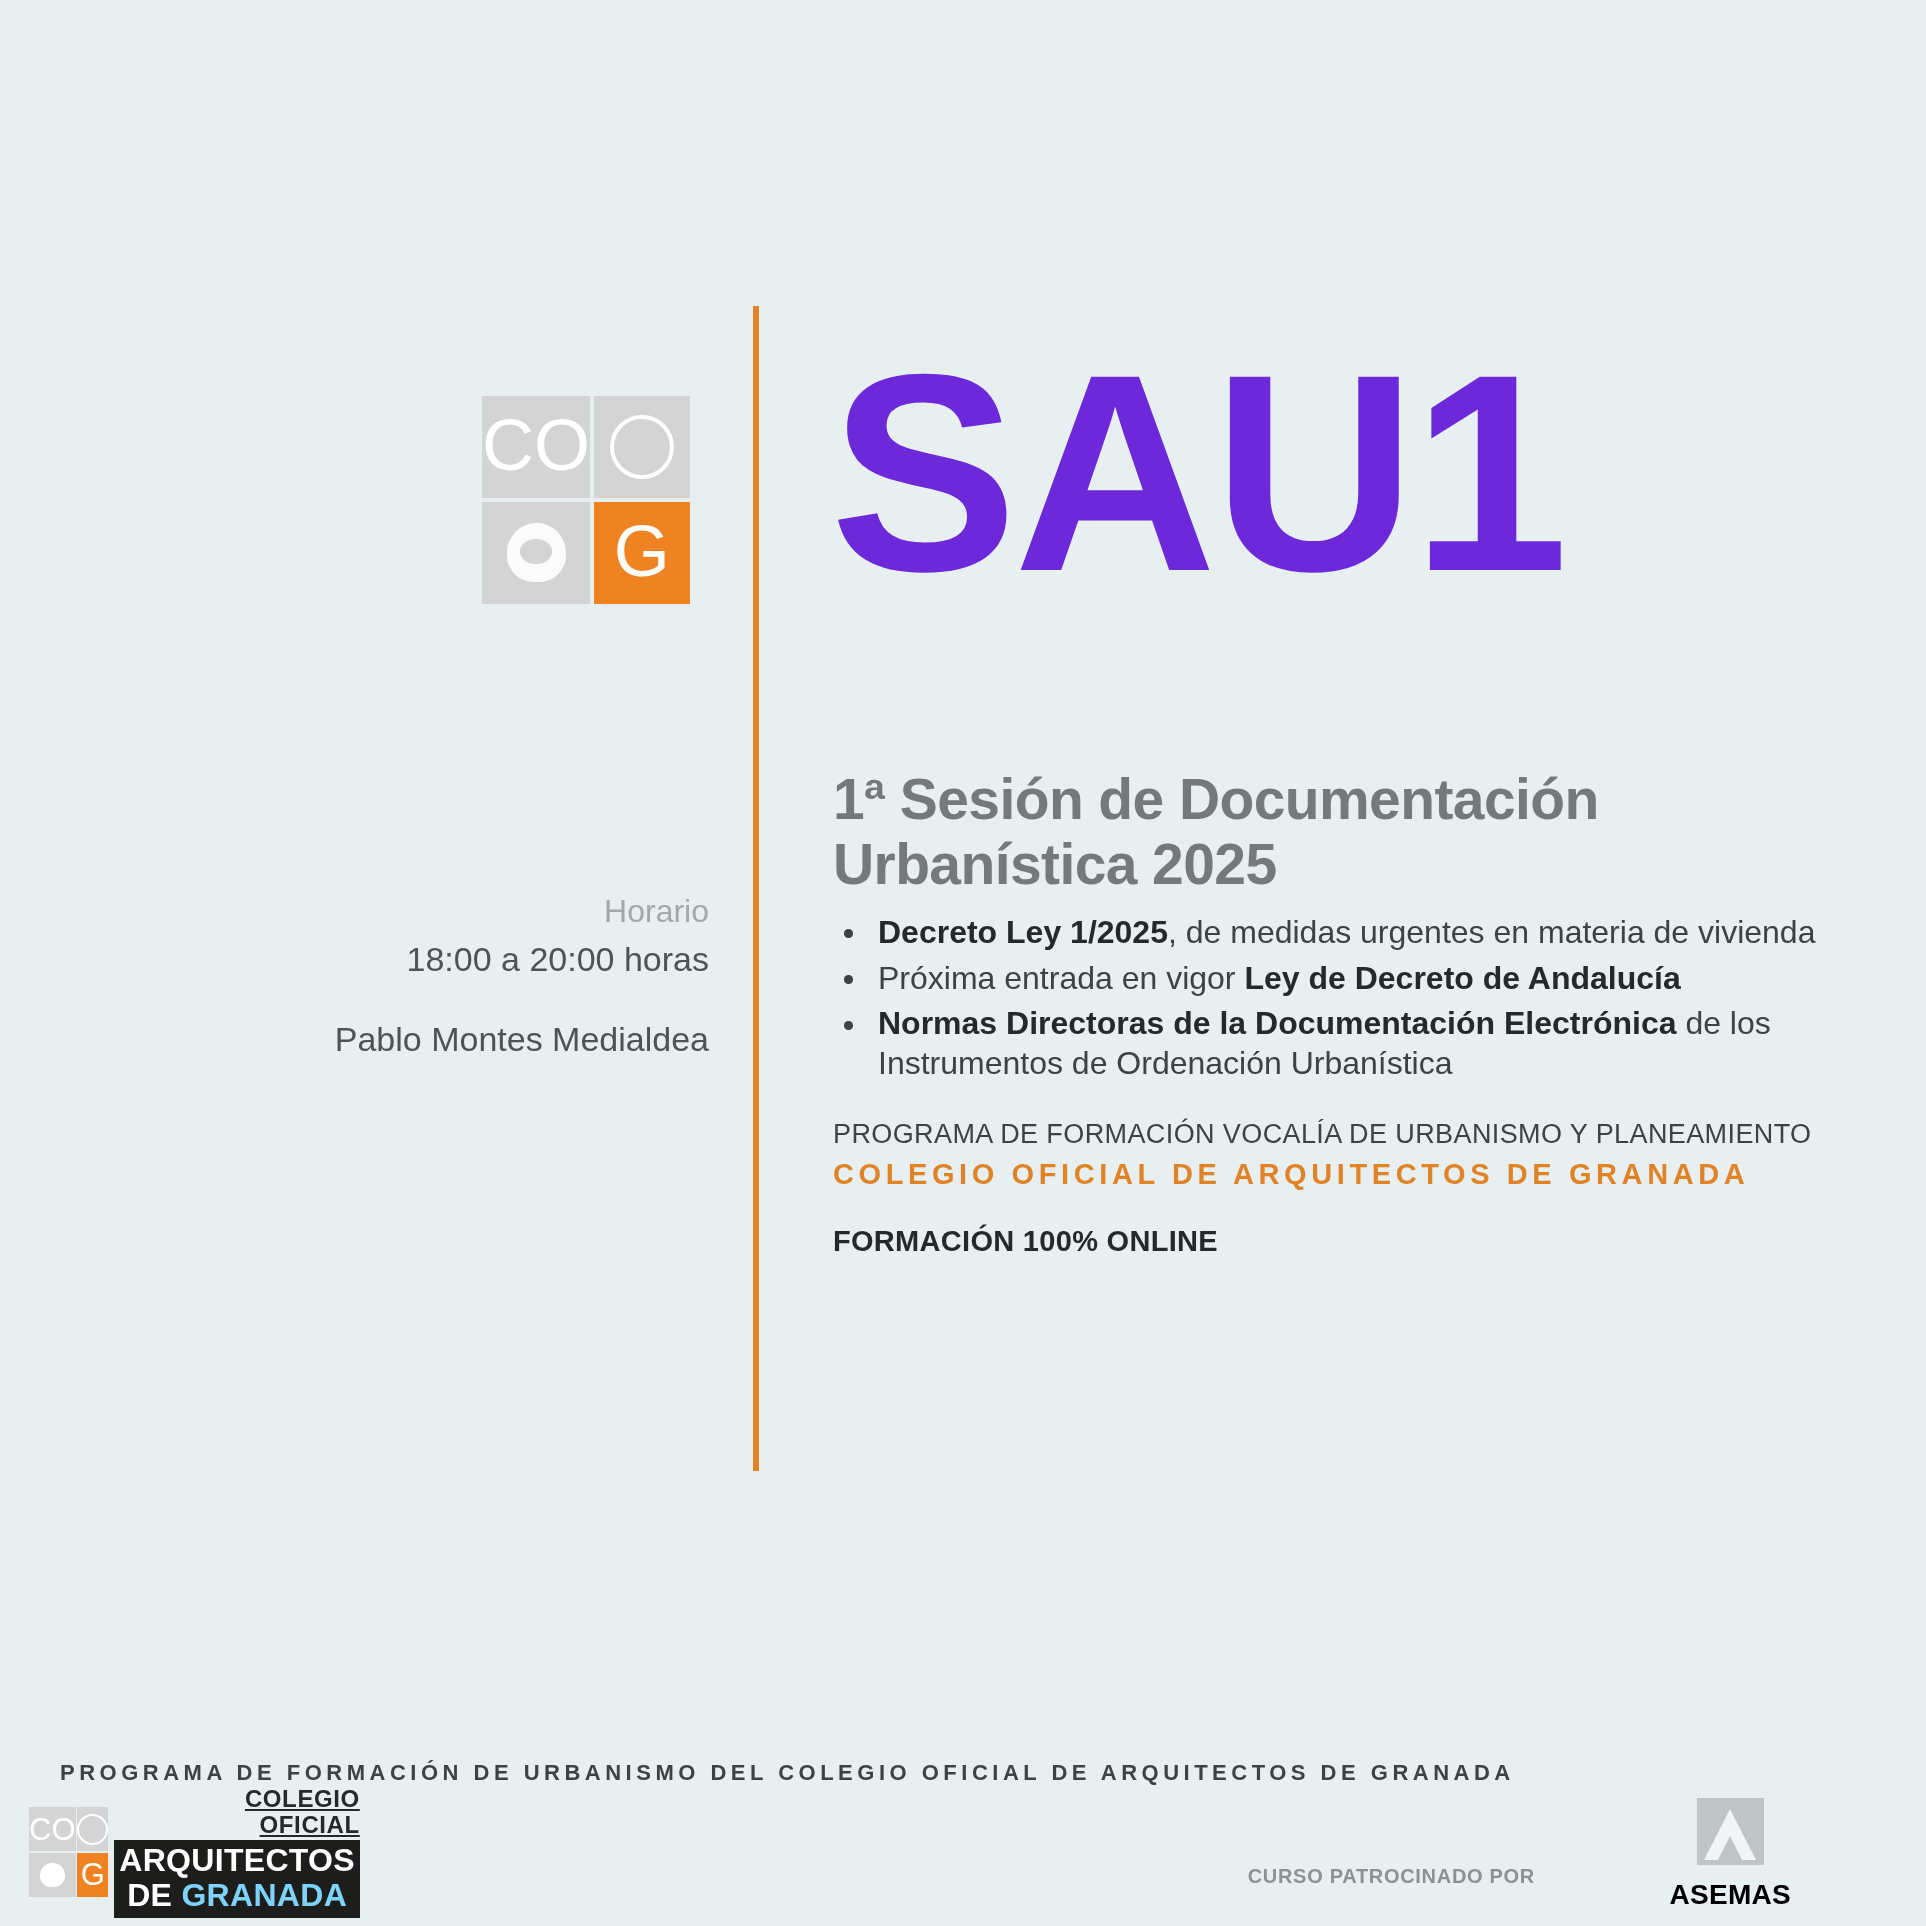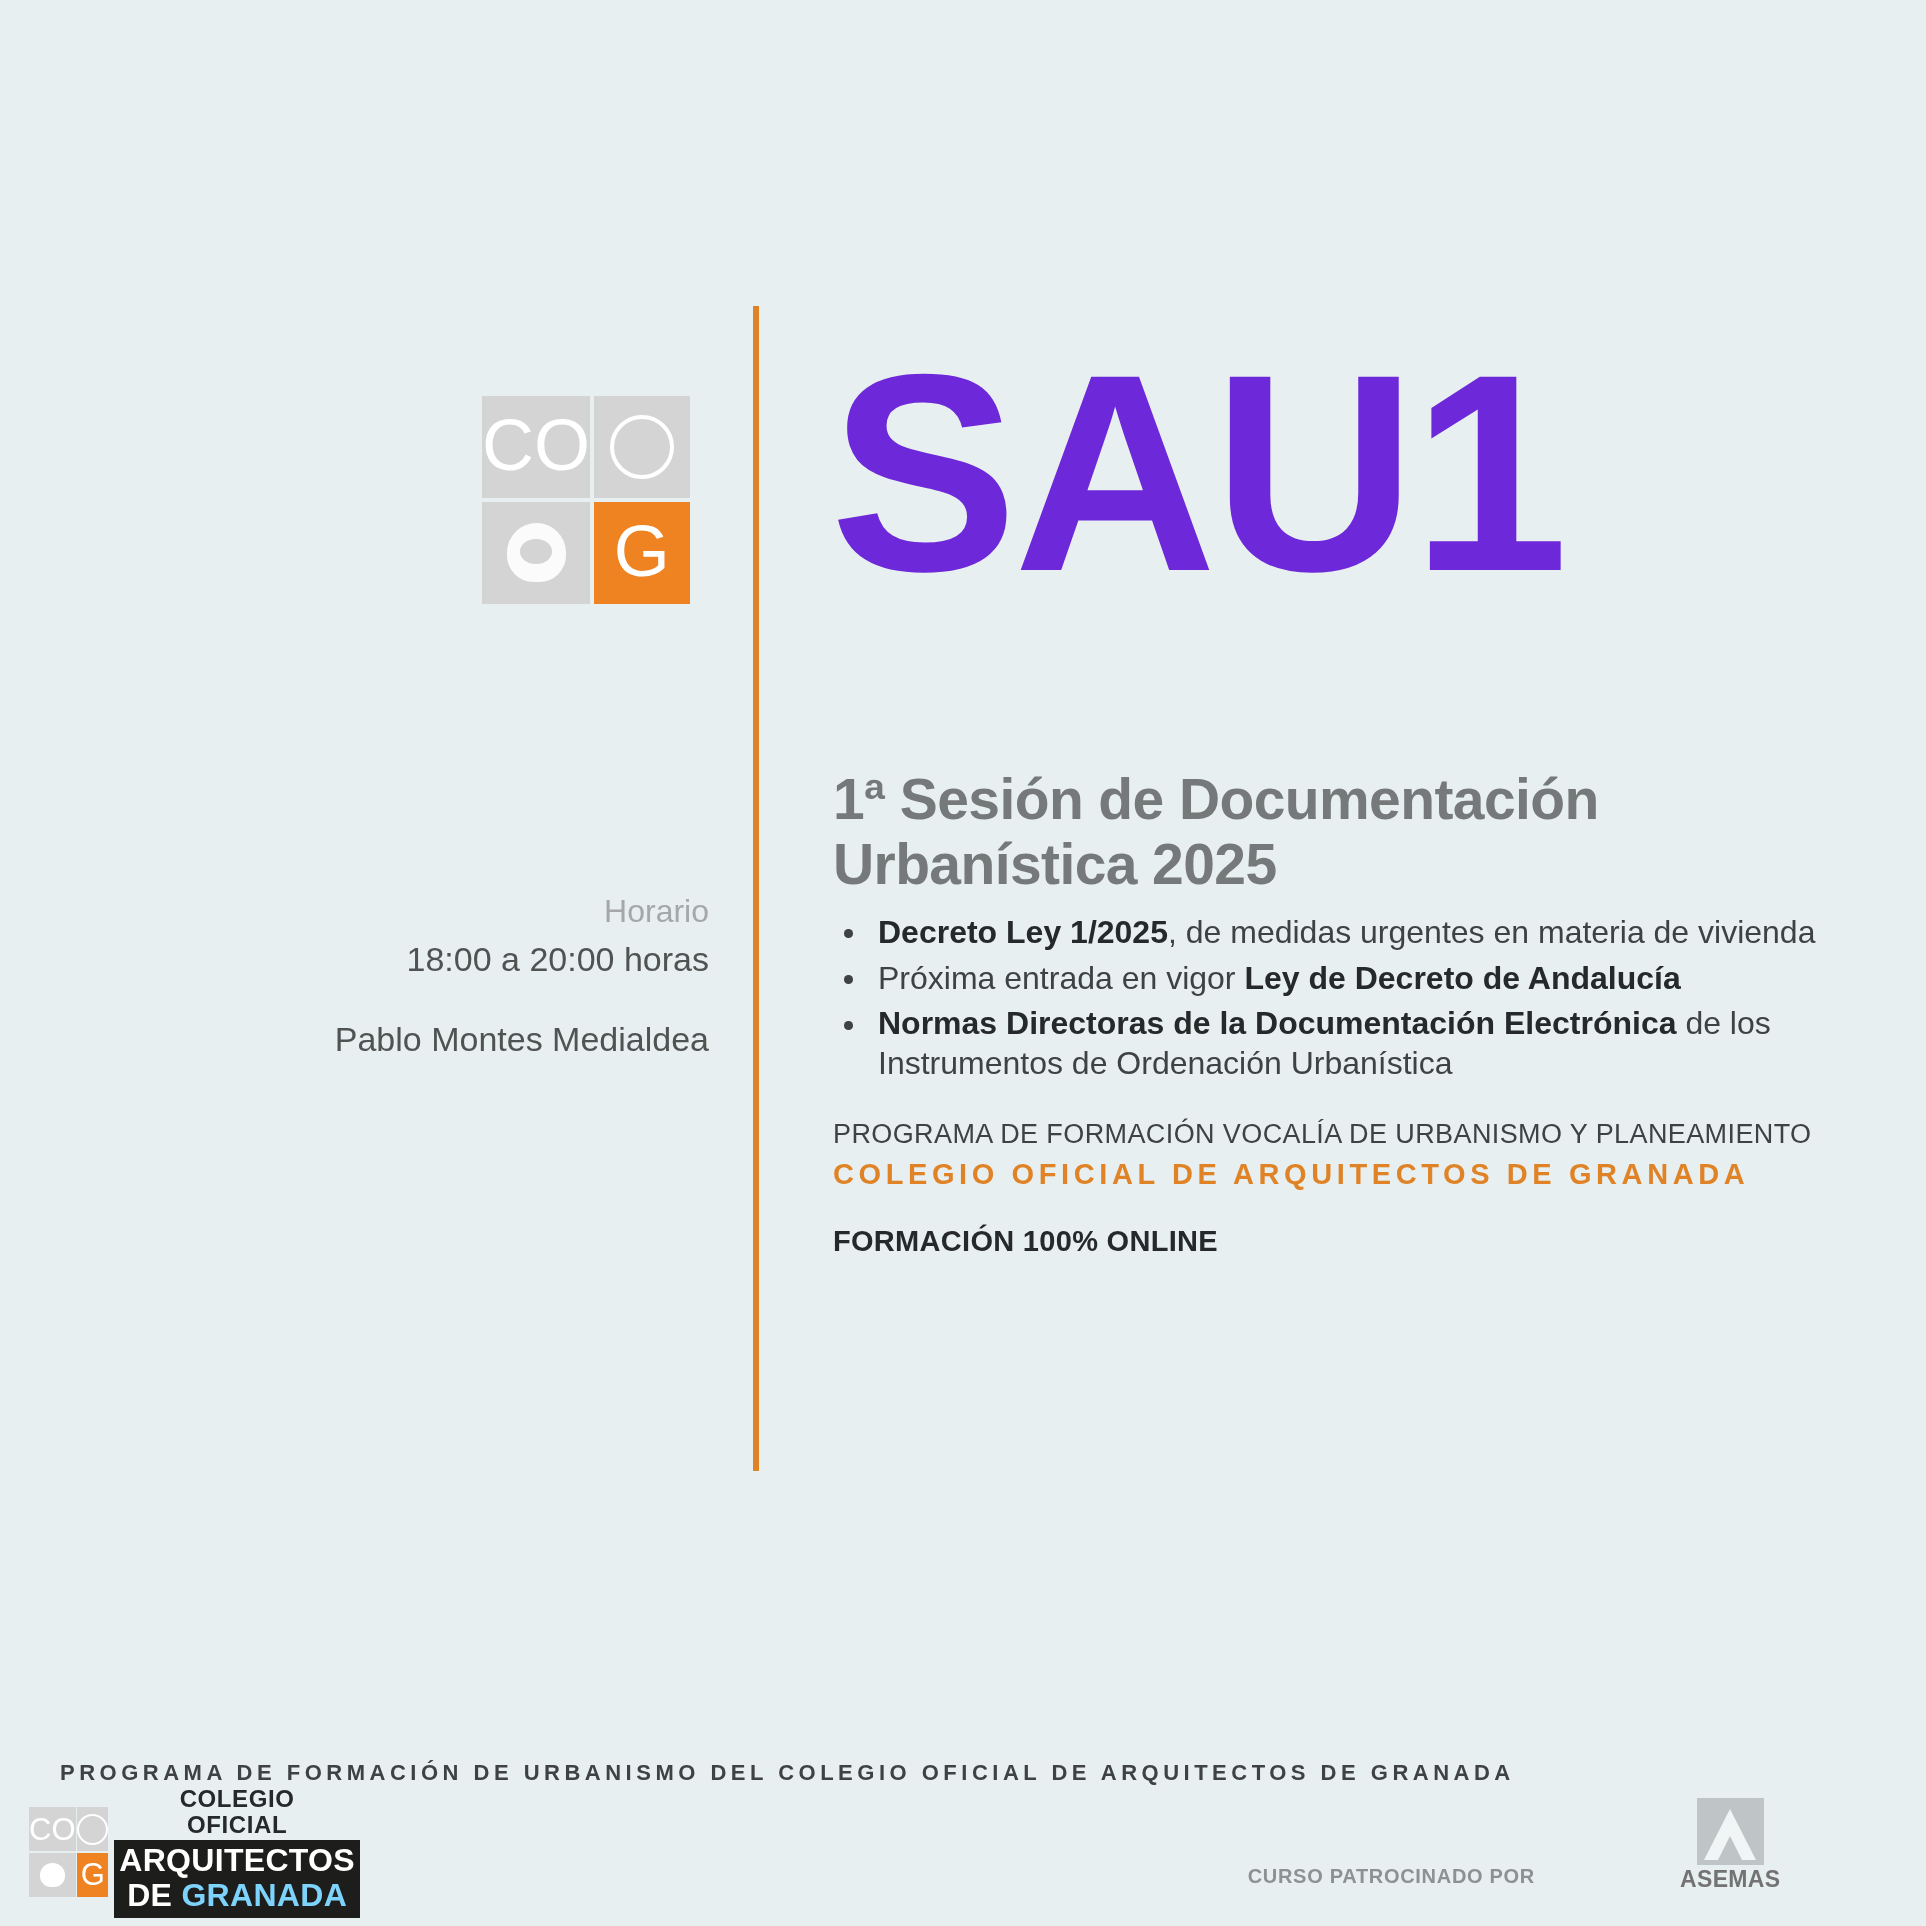--- a/index.html
+++ b/index.html
@@ -234,21 +234,22 @@
     flex-direction: column;
     justify-content: center;
   }
   .footer-logo .words .w1,
   .footer-logo .words .w2 {
     color: #26292a;
     font-size: 24px;
     font-weight: 700;
     letter-spacing: 0.6px;
     line-height: 1.08;
-    text-align: center;
+    text-align: right;
+    text-decoration: underline;
   }
   .footer-logo .words .w3 {
     background: #1d1d1b;
     color: #ffffff;
     font-size: 32px;
     font-weight: 700;
     letter-spacing: 0.3px;
     line-height: 1.12;
     padding: 2.4px 4.9px 3.7px 4.9px;
     margin-top: 2.4px;
@@ -298,25 +299,25 @@
     position: absolute;
     left: 50%;
     bottom: 4.9px;
     transform: translateX(-50%);
     width: 0; height: 0;
     border-left: 12.2px solid transparent;
     border-right: 12.2px solid transparent;
     border-bottom: 24.5px solid #bfc4c6;
   }
   .asemas-word {
-    color: #737373;
-    font-size: 23px;
+    color: #000000;
+    font-size: 28px;
     font-weight: 700;
     letter-spacing: 0.3px;
-    margin-top: 1px;
+    margin-top: 14px;
   }
 </style>
 </head>
 <body>
 
 <div class="divider"></div>
 
 <div class="coag-logo">
   <div class="coag-cell">
     <span class="glyph">CO</span>

